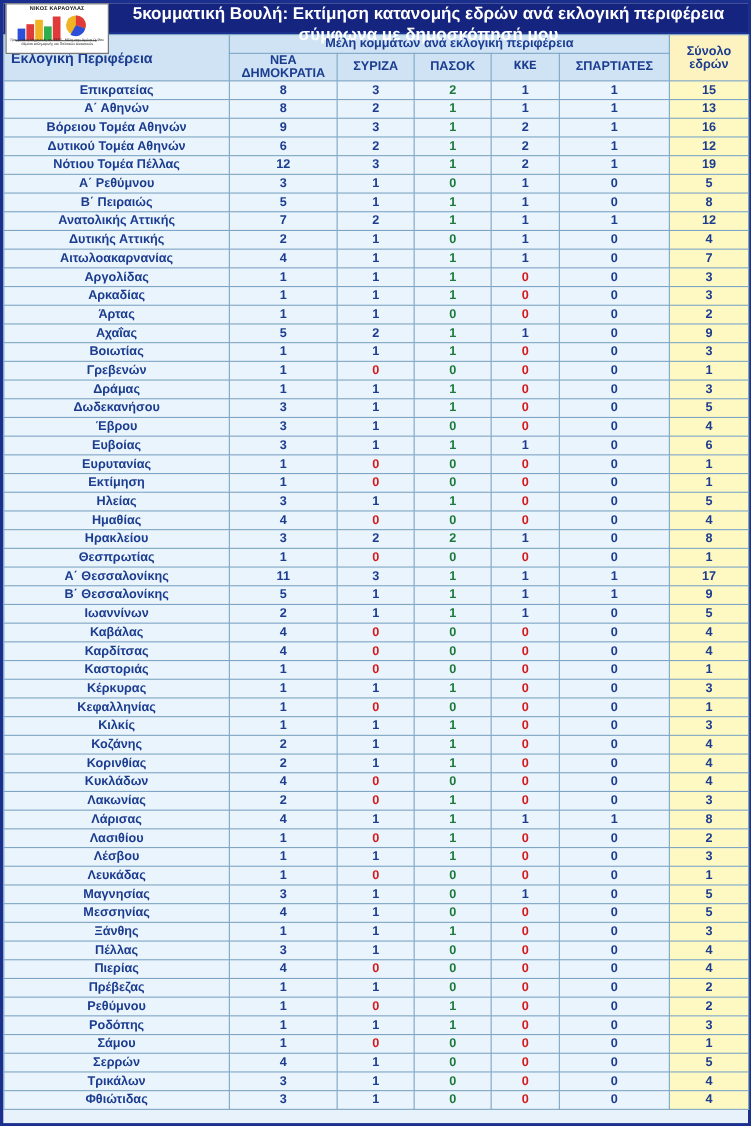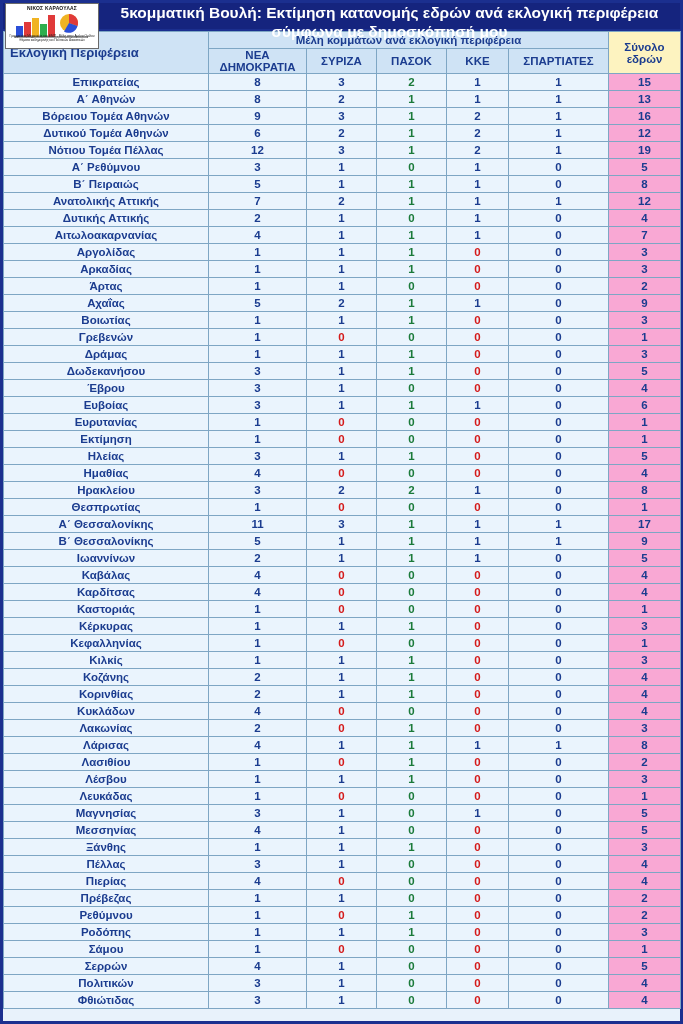--- a/index.html
+++ b/index.html
@@ -110,25 +110,25 @@
     padding-left: 5px;
     background: #eaf4fd;
     color: #1b3c8f;
     font-size: 11.5px;
   }
   td.c-nd { color: #1b3c8f; background: #eaf4fd; }
   td.c-syriza { color: #d41a1a; background: #eaf4fd; }
   td.c-pasok { color: #1b3c8f; background: #eaf4fd; }
   td.c-kke { color: #d41a1a; background: #eaf4fd; }
   td.c-spartiates { color: #1b3c8f; background: #eaf4fd; }
-  td.c-total { color: #1b3c8f; background: #f9a8d4; }
+  td.c-total { color: #1b3c8f; background: #fef9c3; }
   .hdr-nd { color: #15247e; }
   .hdr-syriza { color: #d41a1a; }
   .hdr-pasok { color: #1b7a3a; }
-  .hdr-kke { color: #d41a1a; }
+  .hdr-kke { color: #d41a1a; font-family: Liberation Mono, monospace; }
   .hdr-spartiates { color: #15247e; }
   td.c-pasok.green { color: #1b7a3a; }
 </style>
 </head>
 <body>
 
 <div class="page">
 
   <div class="banner">
     <div class="logo-box">
@@ -645,21 +645,21 @@
         <tr>
           <td class="region-cell">Σερρών</td>
           <td class="c-nd">4</td>
           <td class="c-syriza">1</td>
           <td class="c-pasok green" style="color: rgb(27, 122, 58);">0</td>
           <td class="c-kke" style="color: rgb(212, 26, 26);">0</td>
           <td class="c-spartiates">0</td>
           <td class="c-total">5</td>
         </tr>
         <tr>
-          <td class="region-cell">Πολιτικών</td>
+          <td class="region-cell">Τρικάλων</td>
           <td class="c-nd">3</td>
           <td class="c-syriza">1</td>
           <td class="c-pasok green" style="color: rgb(27, 122, 58);">0</td>
           <td class="c-kke" style="color: rgb(212, 26, 26);">0</td>
           <td class="c-spartiates">0</td>
           <td class="c-total">4</td>
         </tr>
         <tr>
           <td class="region-cell">Φθιώτιδας</td>
           <td class="c-nd">3</td>

